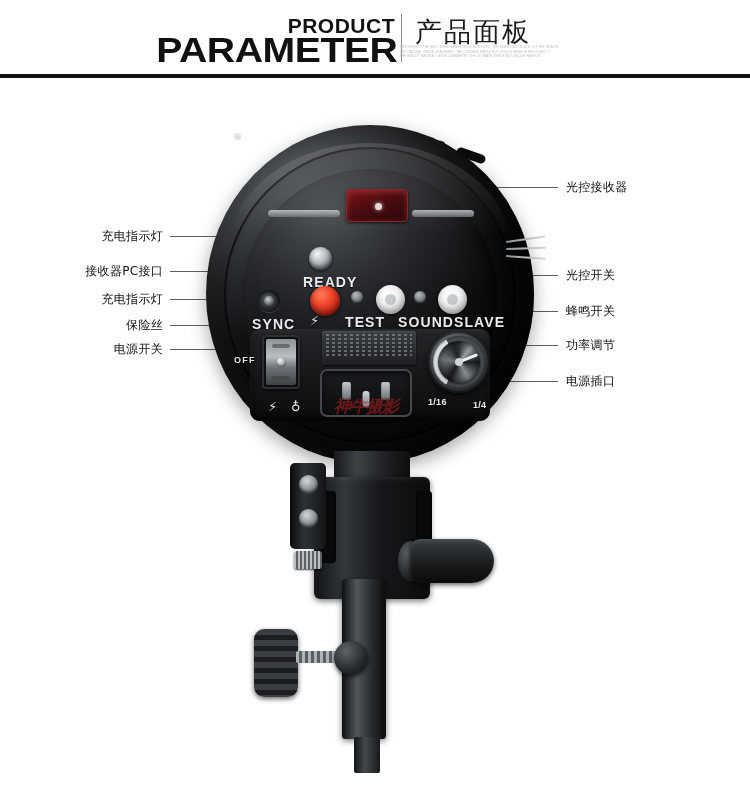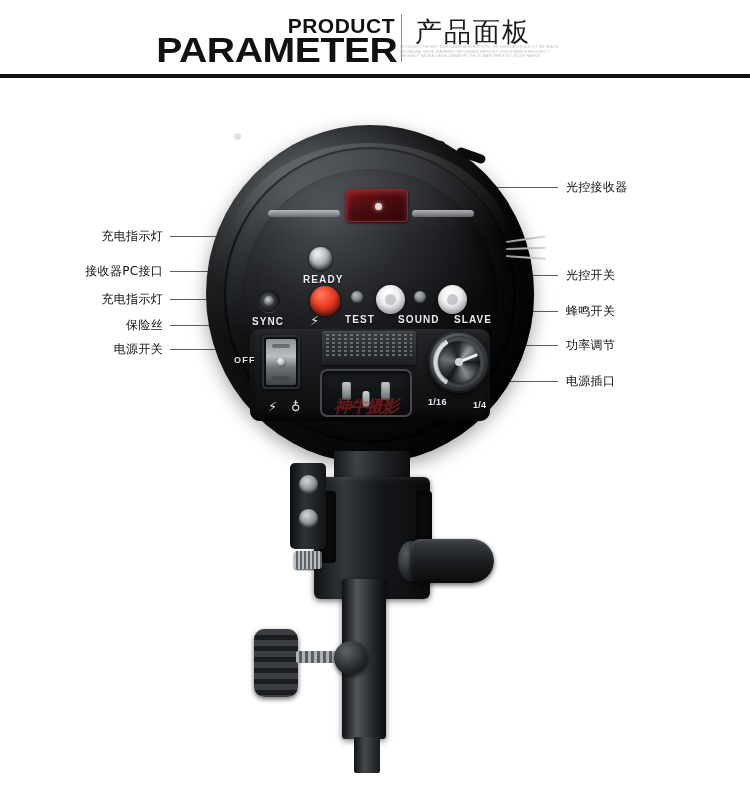--- a/index.html
+++ b/index.html
@@ -195,21 +195,21 @@
     position:absolute;
     left:119px; top:140px;
     width:23px; height:23px;
     border-radius:50%;
     background:radial-gradient(circle at 36% 30%, #f2f4f6 0%, #b9bec4 40%, #6b7076 75%, #383c41 100%);
     box-shadow:inset 0 -2px 4px rgba(0,0,0,.55), 0 1px 3px rgba(0,0,0,.6);
   }
   .panel-text {
     position:absolute;
     color:#e9ecef;
-    font-size:10px;
+    font-size:14px;
     font-weight:bold;
     letter-spacing:1.1px;
     font-family:"Liberation Sans", sans-serif;
     text-shadow:0 1px 1px rgba(0,0,0,.9);
     white-space:nowrap;
   }
 
   
   .sync-port {
     position:absolute;

